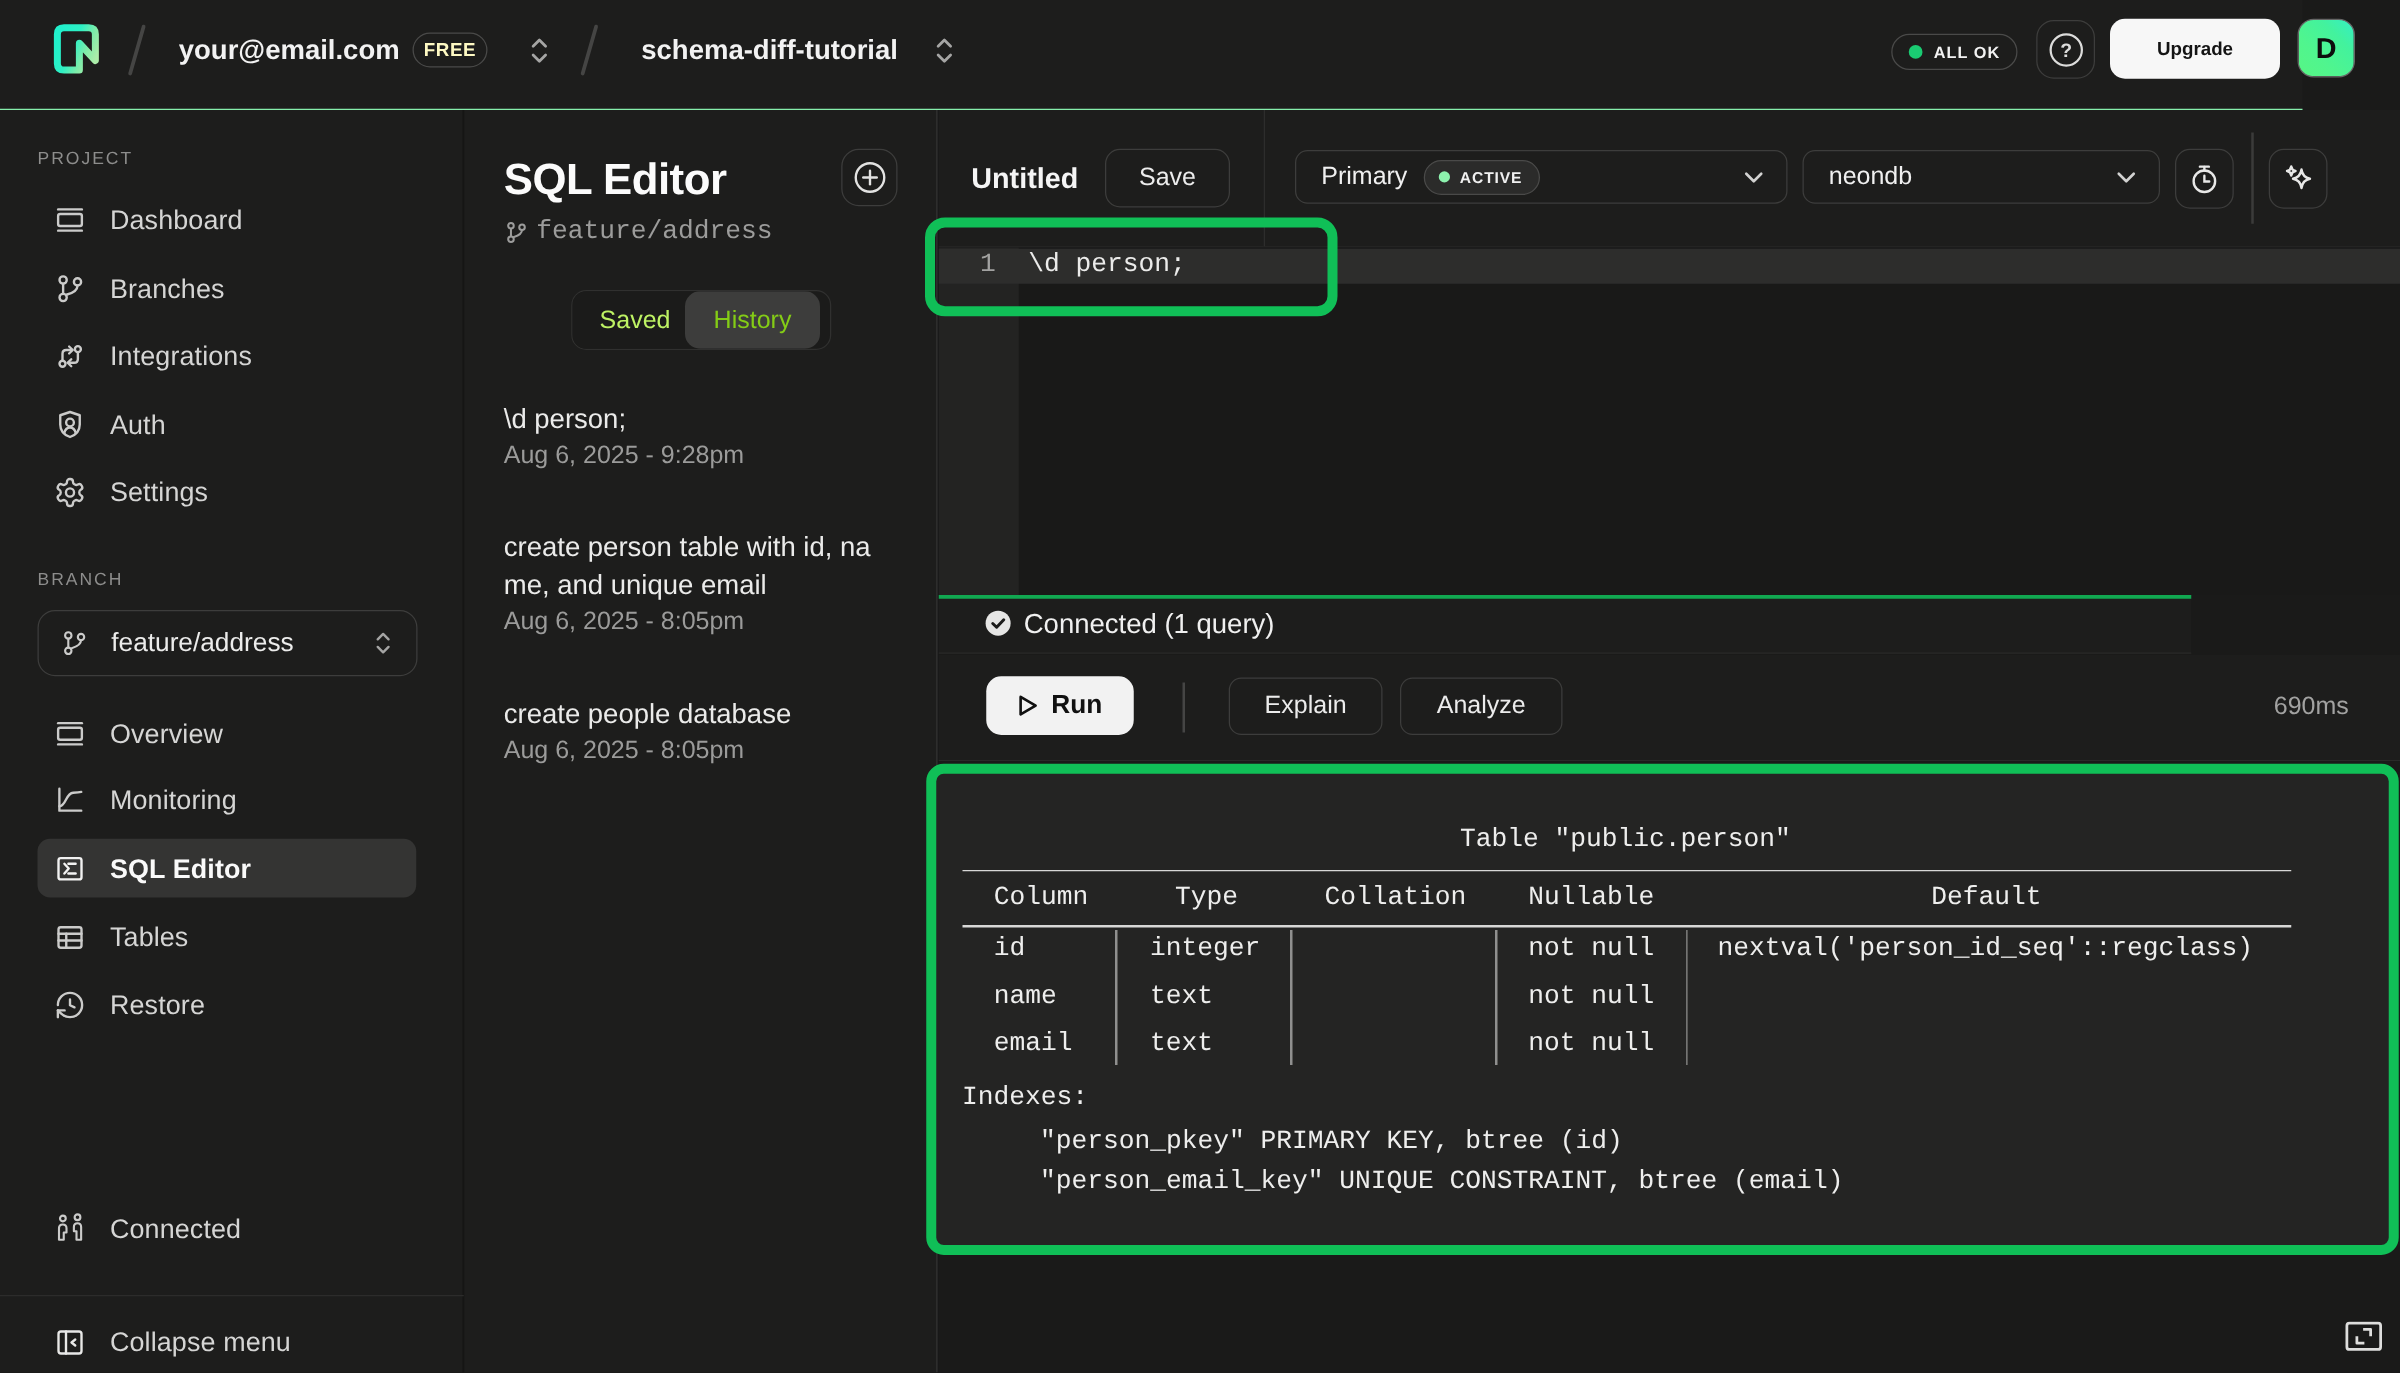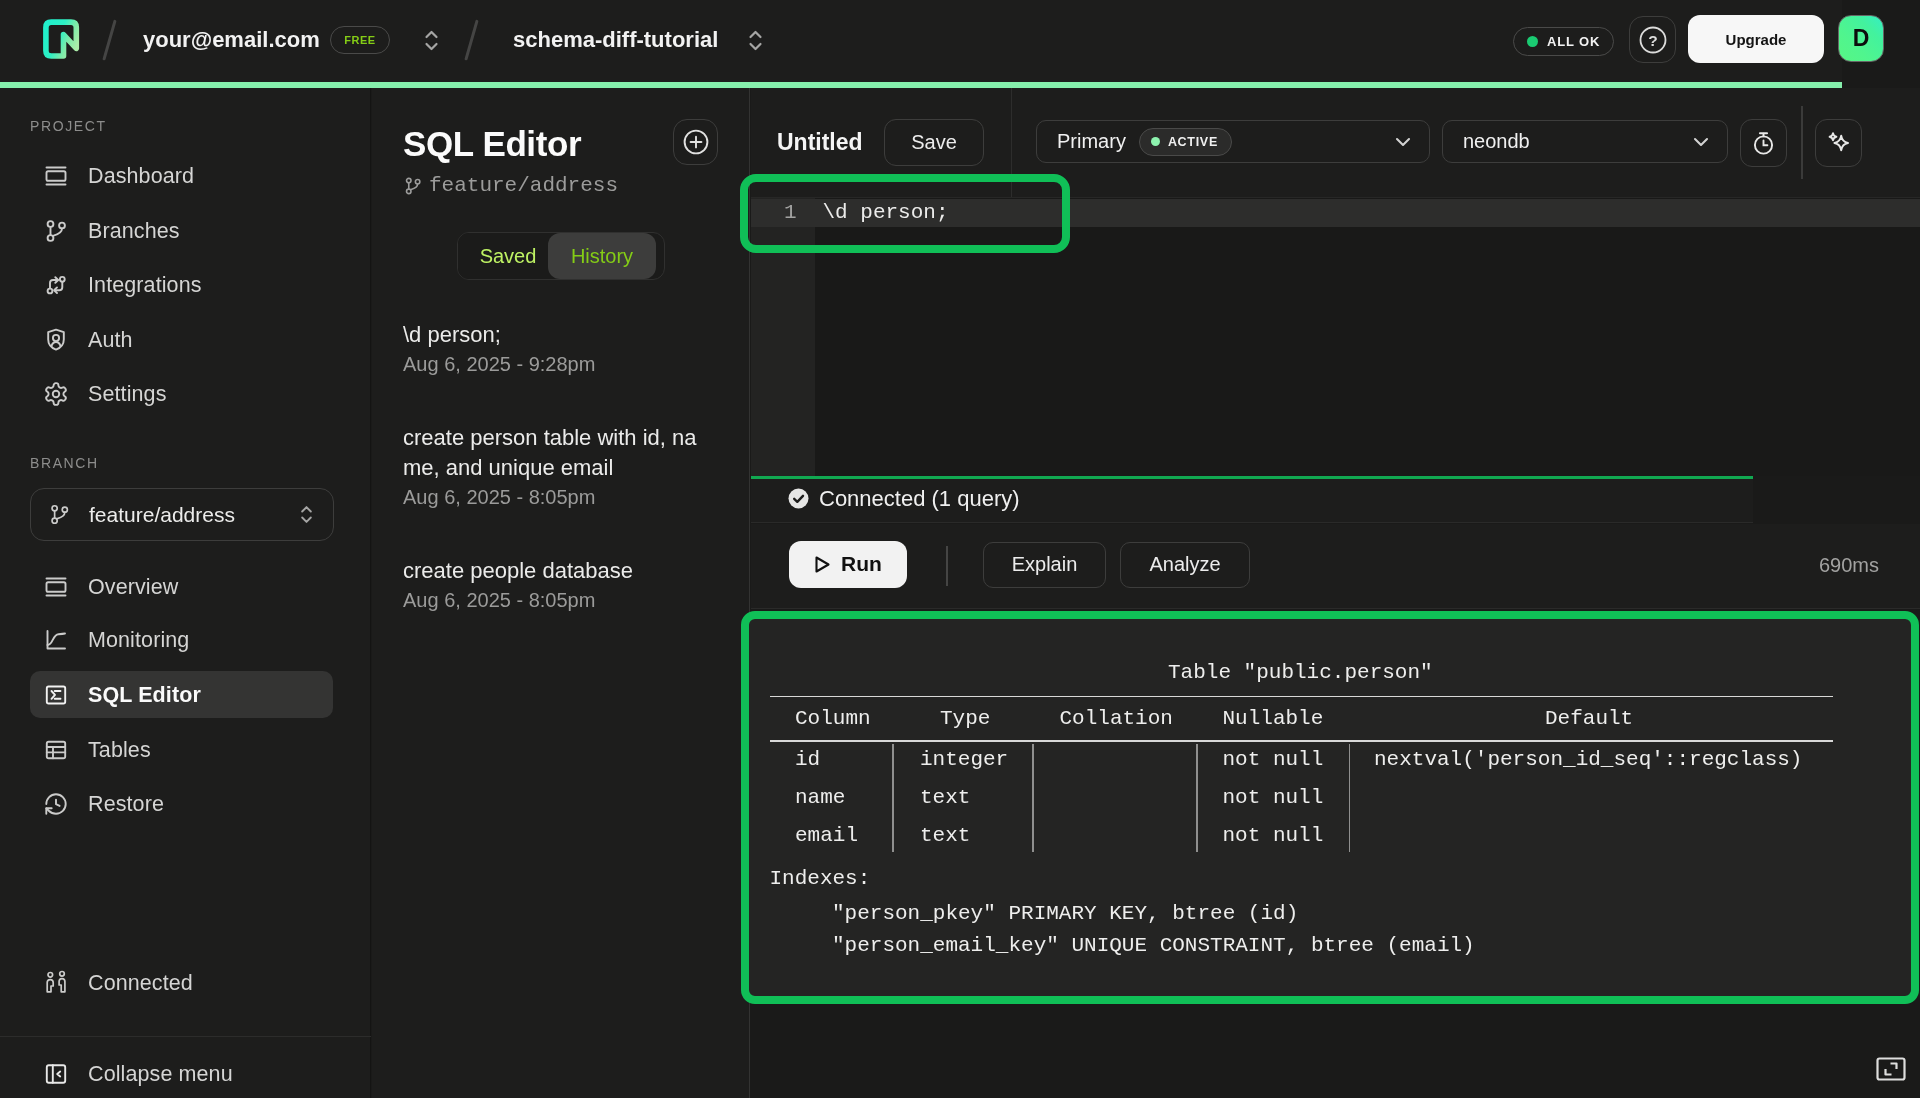--- a/index.html
+++ b/index.html
@@ -1,22 +1,22 @@
 <!DOCTYPE html>
 <html><head><meta charset="utf-8"><style>
 *{margin:0;padding:0;box-sizing:border-box}
 html,body{width:1920px;height:1098px;background:#1a1a19;font-family:"Liberation Sans",sans-serif;overflow:hidden;position:relative}
 .abs{position:absolute}
 .btn{position:absolute;border:1.5px solid #3d3d3c;border-radius:12px}
 svg{display:block}
 
-#topbar{position:absolute;left:0;top:0;width:1842px;height:88px;background:#1d1d1c;border-bottom:6px solid #86efac}
+#topbar{position:absolute;left:0;top:0;width:1842px;height:88px;background:#1d1d1c;border-bottom:1px solid #86efac}
 .slash{position:absolute;width:2.5px;height:42px;background:#454544;transform:rotate(16deg);border-radius:2px}
 .crumb{position:absolute;font-size:22px;font-weight:600;color:#f2f2f2;line-height:28px}
-#freepill{position:absolute;left:330px;top:26px;width:60px;height:28px;border:1.5px solid #4a4a49;border-radius:15px;font-size:11px;font-weight:700;letter-spacing:.5px;color:#84cc16;display:flex;align-items:center;justify-content:center}
+#freepill{position:absolute;left:330px;top:26px;width:60px;height:28px;border:1.5px solid #4a4a49;border-radius:15px;font-size:15px;font-weight:700;letter-spacing:.5px;color:#fef9c3;display:flex;align-items:center;justify-content:center}
 #allok{position:absolute;left:1513px;top:27px;width:101px;height:29px;border:1.5px solid #4a4a49;border-radius:15px;display:flex;align-items:center}
 #allok .dot{width:11px;height:11px;border-radius:50%;background:#1acb72;margin-left:13px}
 #allok .t{font-size:13px;font-weight:700;letter-spacing:.8px;color:#f2f2f2;margin-left:9px}
 #helpbtn{left:1629px;top:16px;width:47px;height:47px;border-radius:14px;display:flex;align-items:center;justify-content:center}
 #upgrade{position:absolute;left:1688px;top:15px;width:136px;height:48px;border-radius:12px;background:#f7f7f7;color:#141414;font-size:15px;font-weight:600;display:flex;align-items:center;justify-content:center}
 #avatar{position:absolute;left:1838px;top:15px;width:46px;height:47px;border-radius:13px;background:linear-gradient(225deg,#35eec4 0%,#43f29d 30%,#50f58e 65%,#57f685 100%);border:1px solid #666;color:#0d0d0d;font-size:23px;font-weight:700;display:flex;align-items:center;justify-content:center}
 
 #sidebar{position:absolute;left:0;top:88px;width:371px;height:1010px;background:#1d1d1c;border-right:1px solid #141413}
 .slabel{position:absolute;left:30px;font-size:14px;font-weight:400;letter-spacing:1.6px;color:#8d8d8c}
 .nav{position:absolute;left:88px;font-size:21.5px;color:#d5d5d4;line-height:26px;letter-spacing:.1px}

